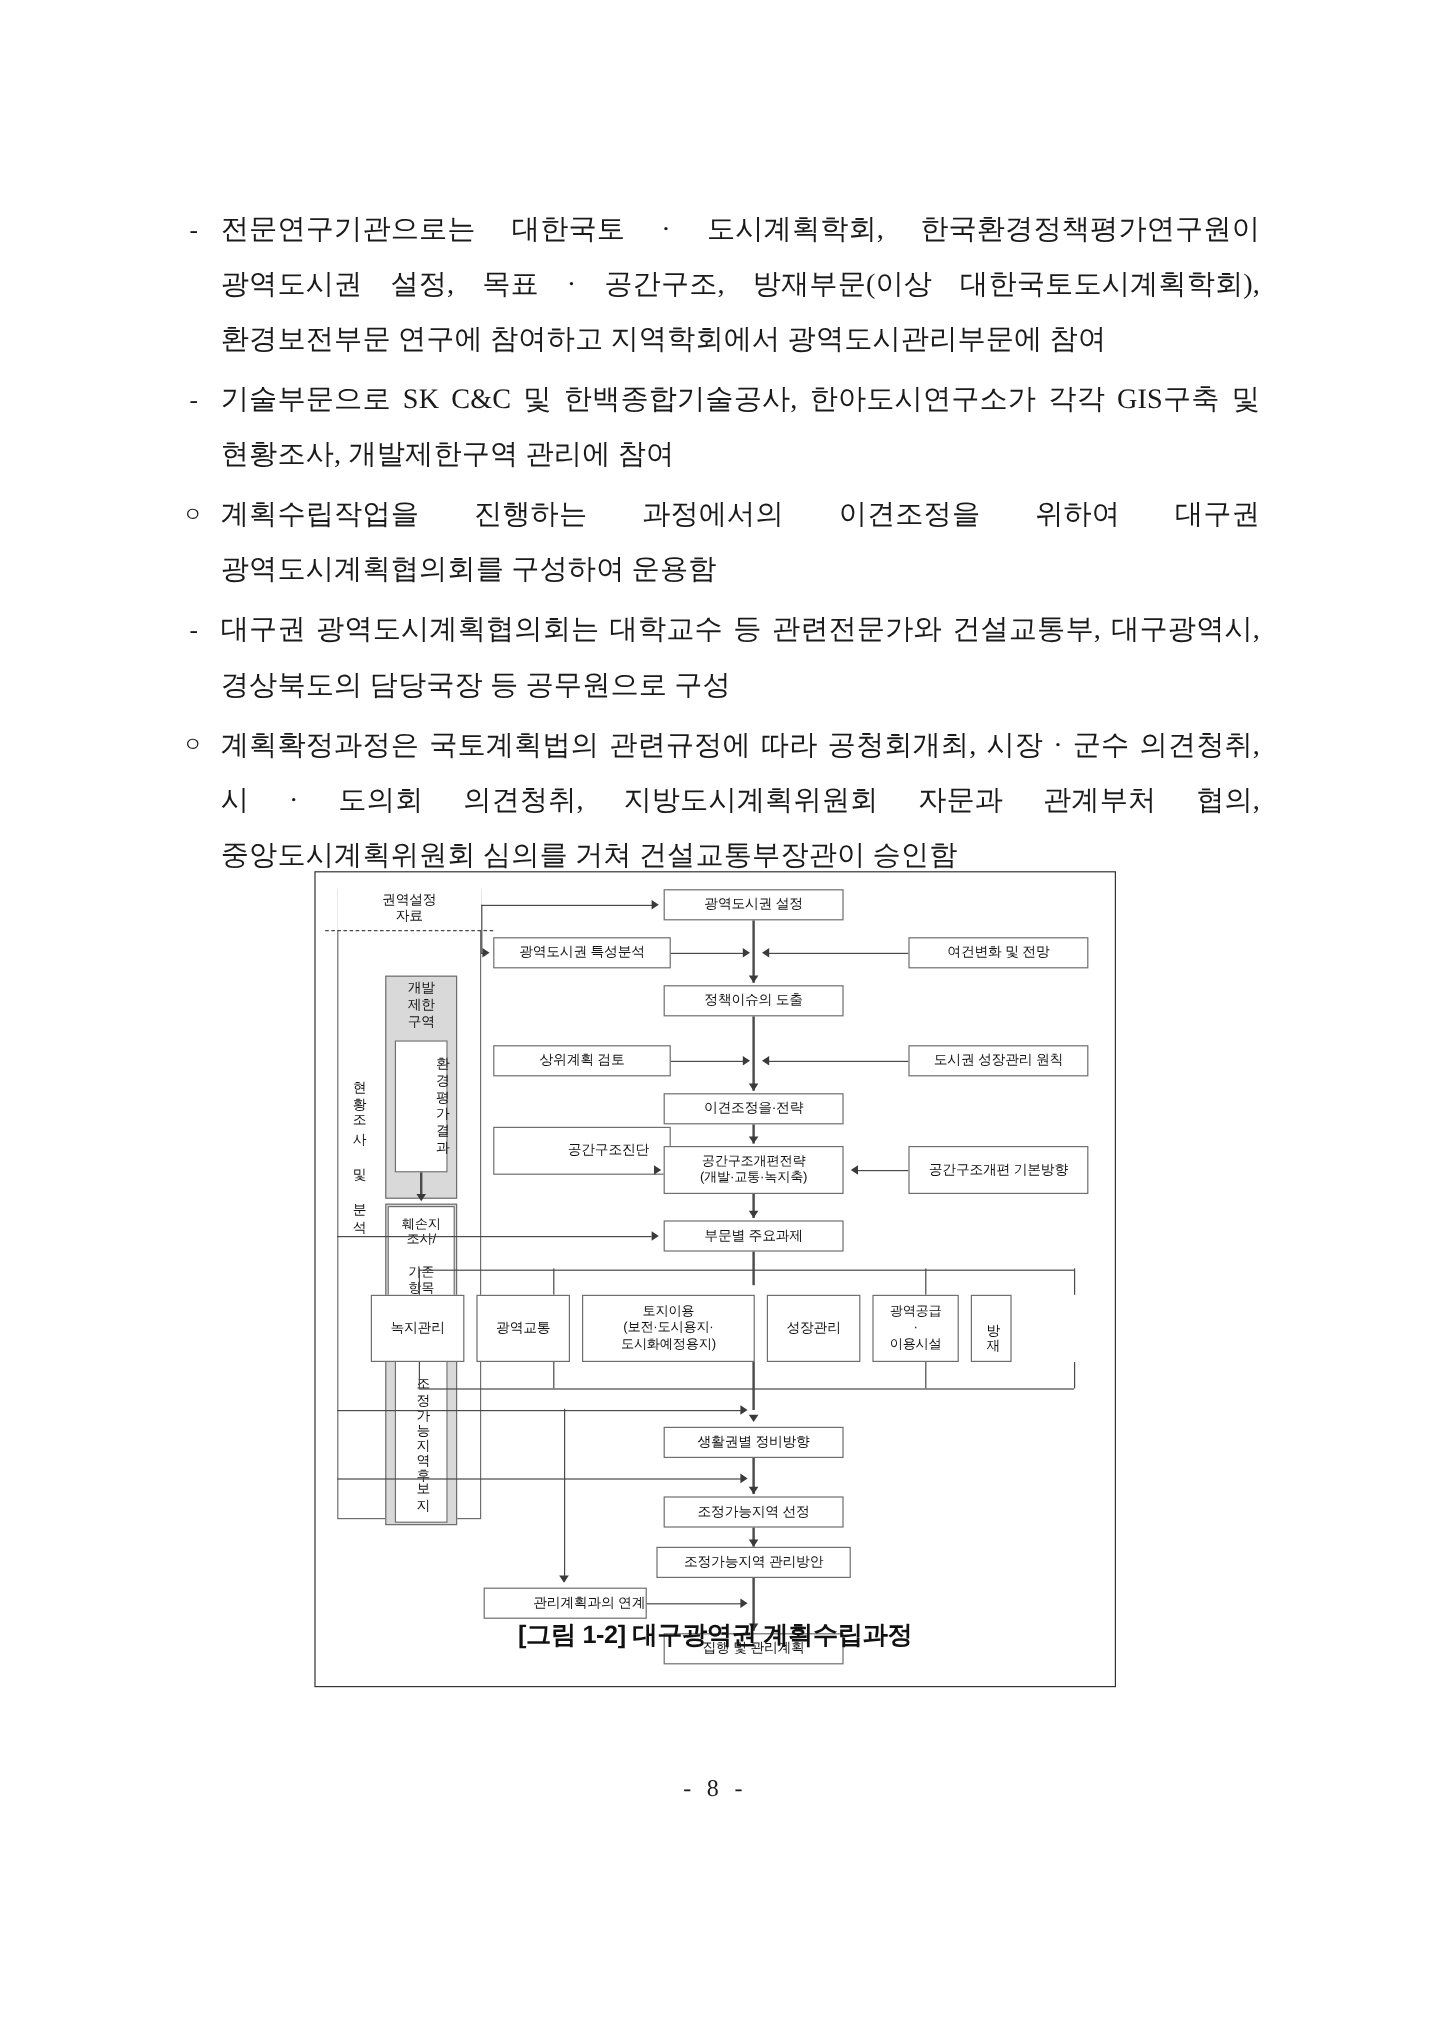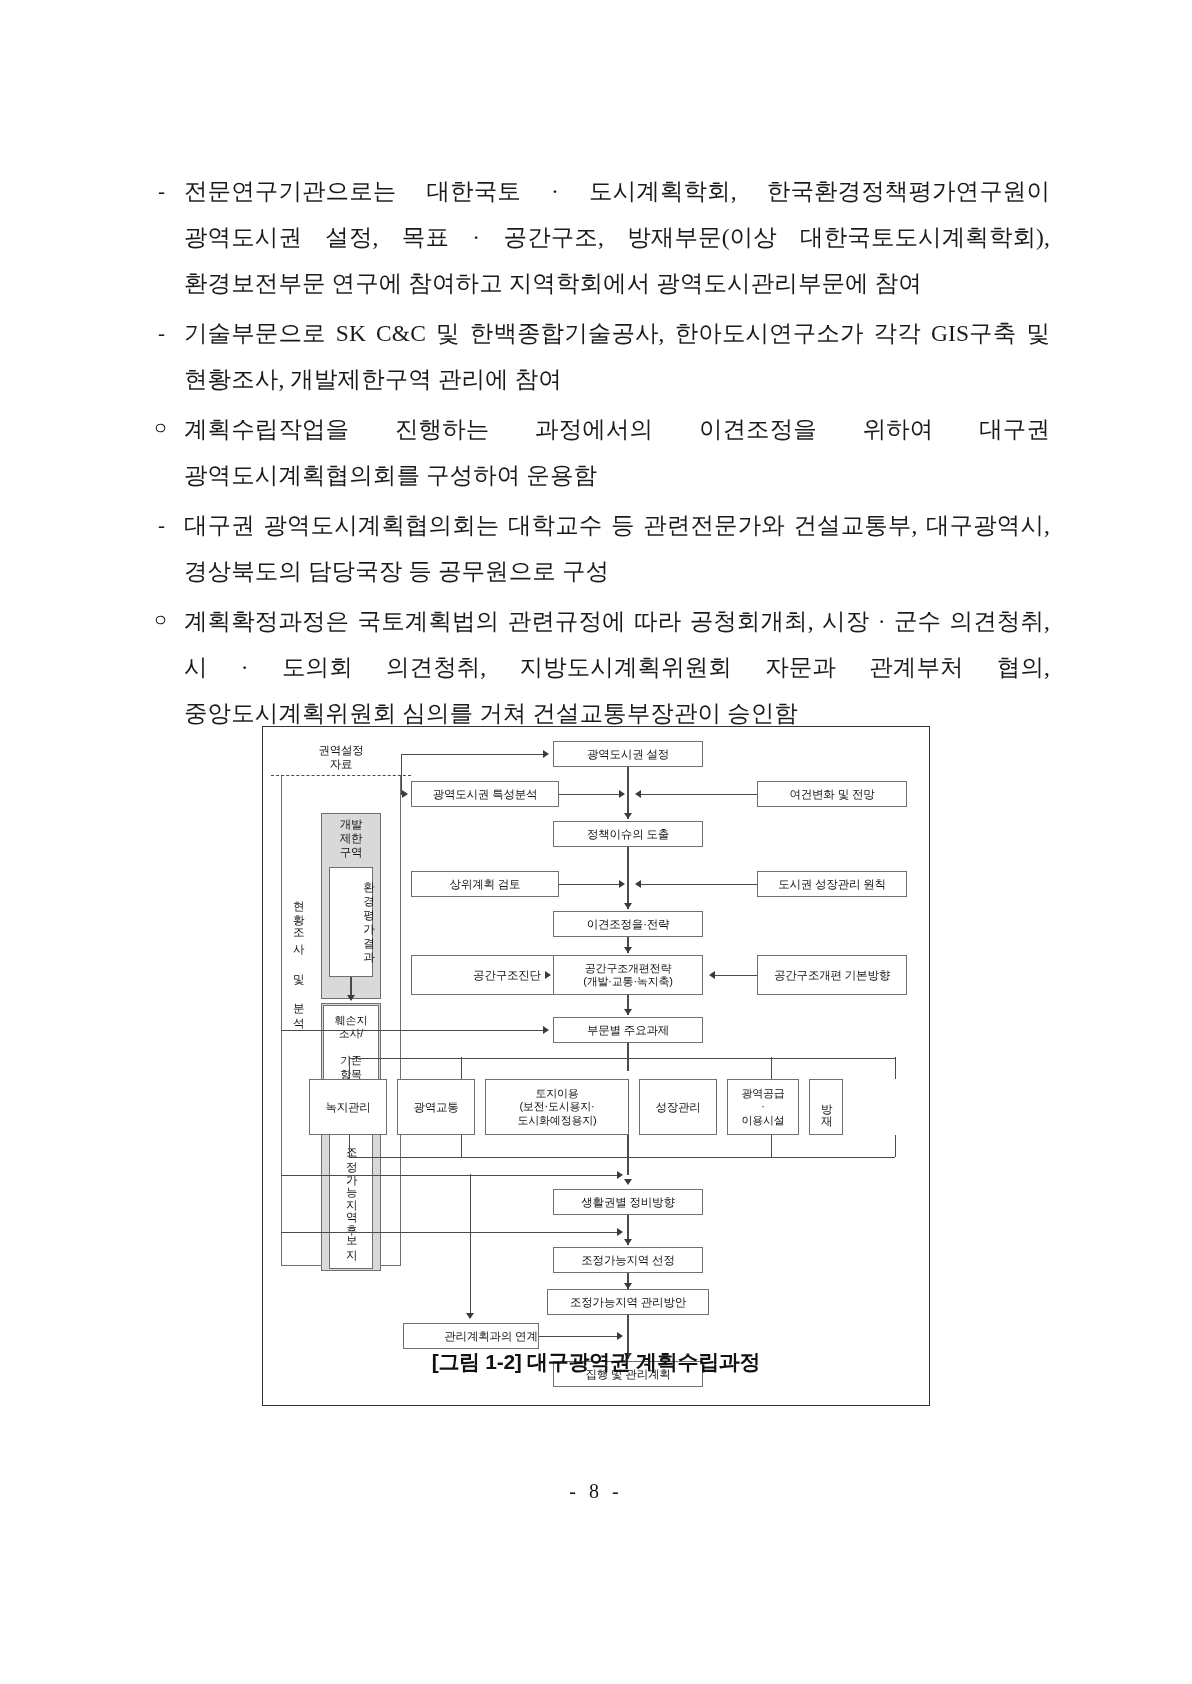--- a/index.html
+++ b/index.html
@@ -245,21 +245,21 @@
     <div class="ln lnh" style="left:376px; top:156.5px; width:118px;"></div>
     <div class="arw r" style="left:356px; top:152.8px;"></div>
     <div class="arw l" style="left:372px; top:152.8px;"></div>
     <div class="arw d" style="left:360.8px; top:176px;"></div>
 
     <div class="nd" style="left:290px; top:184px; width:150px; height:26px;">이견조정을·전략</div>
 
     <div class="ln lnv" style="left:364.4px; top:210px; height:16px;"></div>
     <div class="arw d" style="left:360.8px; top:220px;"></div>
 
-    <div class="nd" style="left:148px; top:228px; width:148px; height:40px;padding-left:44px;">공간구조진단</div>
+    <div class="nd" style="left:148px; top:212px; width:148px; height:40px;padding-left:44px;">공간구조진단</div>
 
     <div class="nd sm" style="left:290px; top:228px; width:150px; height:40px;">공간구조개편전략
 (개발·교통·녹지축)</div>
 
     <div class="nd" style="left:494px; top:228px; width:150px; height:40px;">공간구조개편 기본방향</div>
     <div class="ln lnh" style="left:296px; top:247.5px; width:(0)px; width:-0px;"></div>
     <div class="ln lnh" style="left:296px; top:247.5px; width:-0px;"></div>
     <div class="ln lnh" style="left:296px; top:247.5px; width:0px;"></div>
     <div class="ln lnh" style="left:296px; top:247.5px; width:-0px;"></div>
     <div class="arw r" style="left:282px; top:243.8px;"></div>

